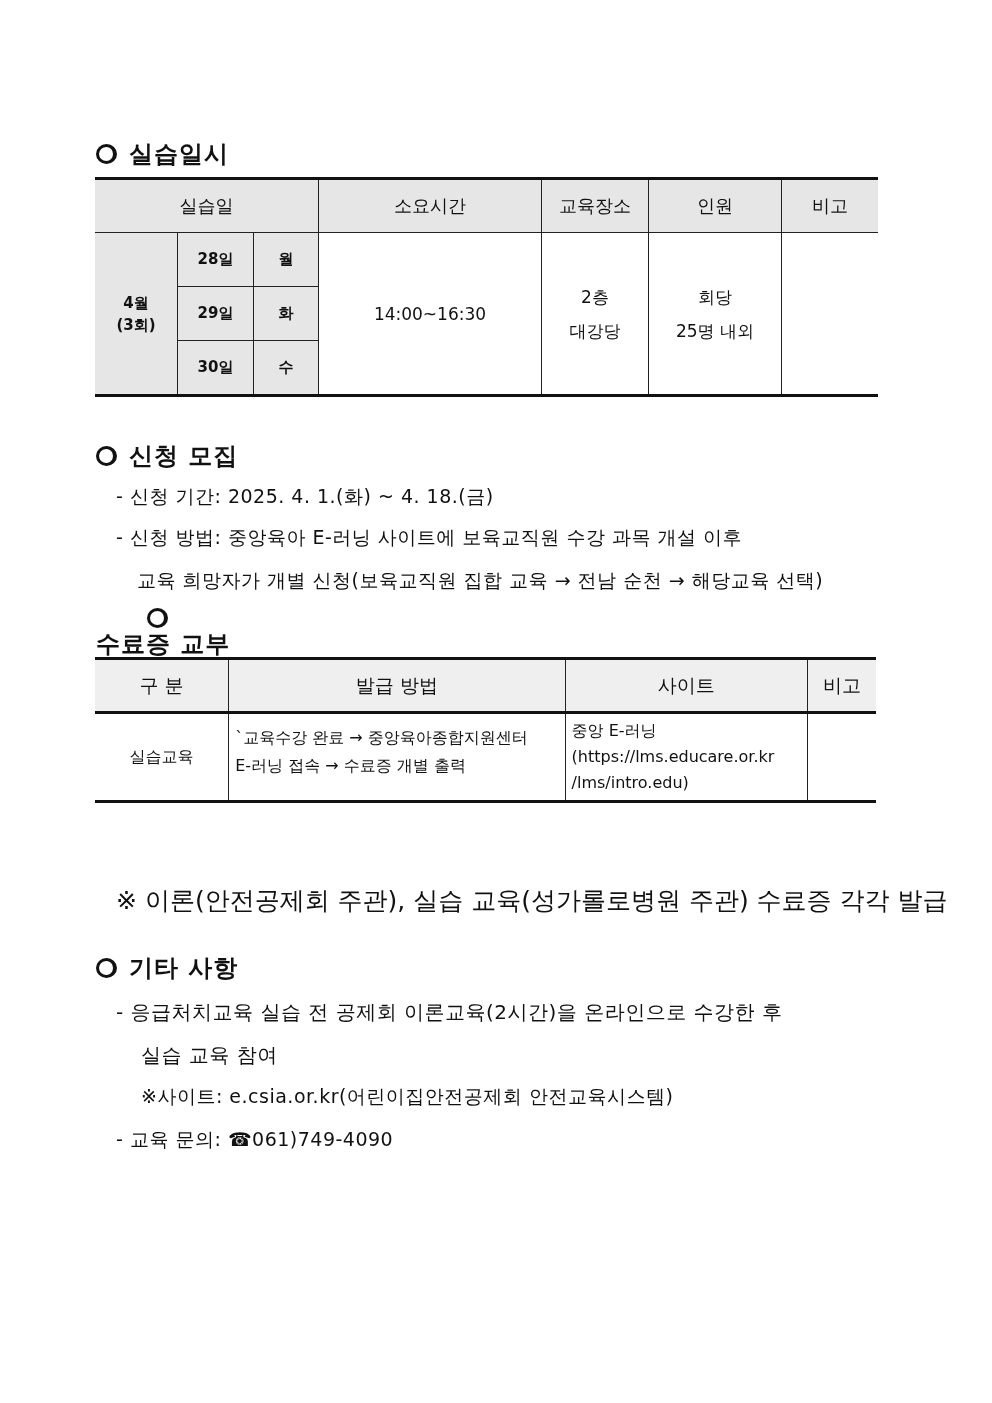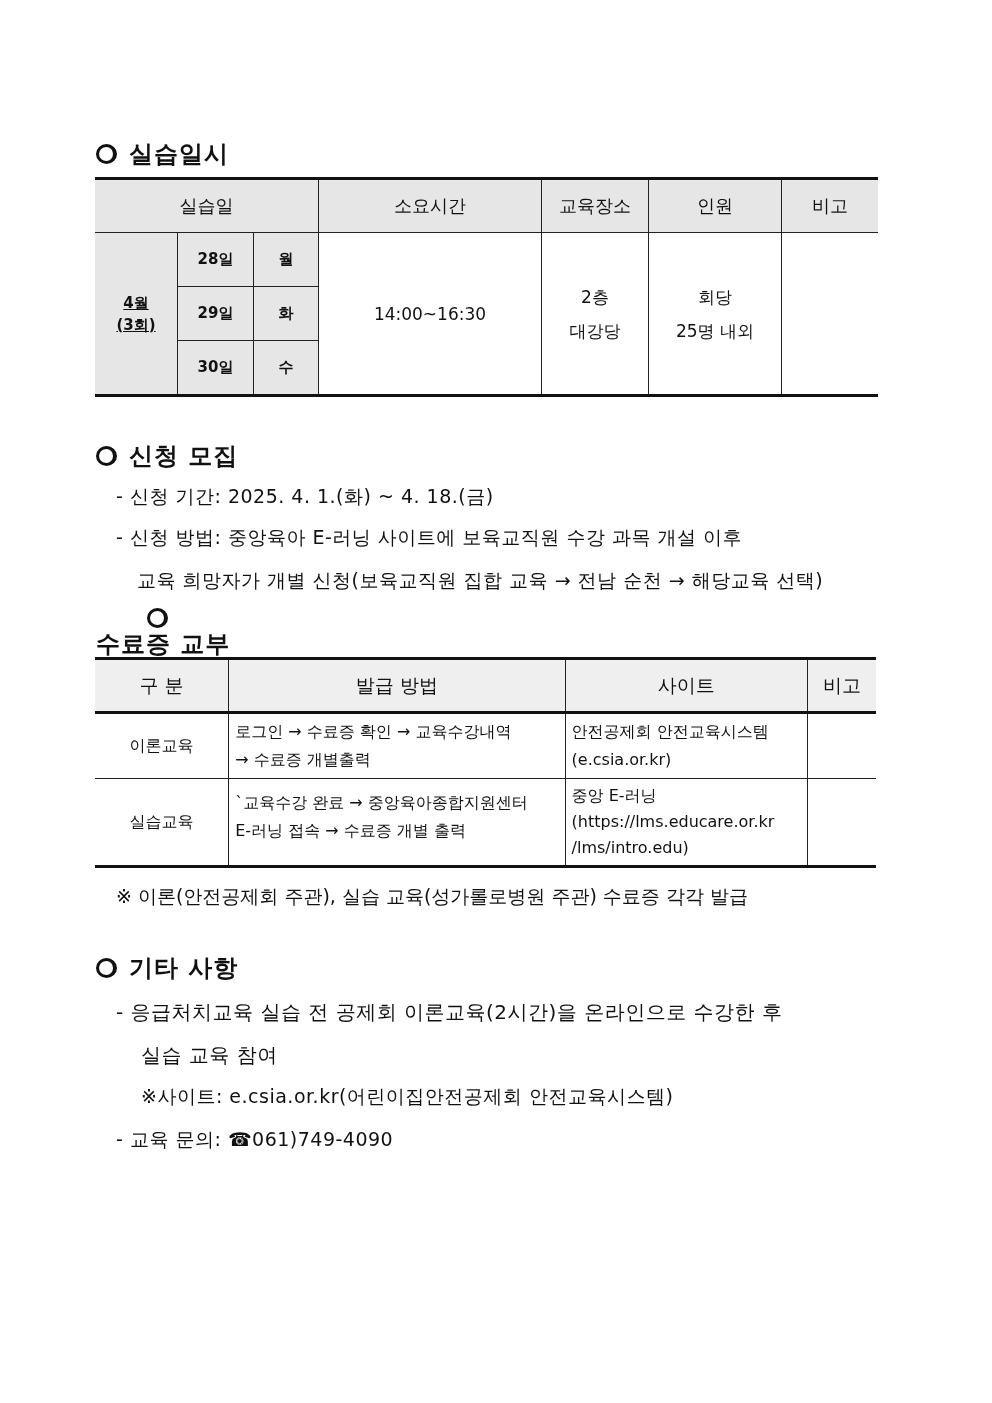--- a/index.html
+++ b/index.html
@@ -18,21 +18,21 @@
   .t1 td.plain { background:#fff; font-size:17px; font-weight:normal; line-height:34px; }
   .t1 th:first-child, .t1 td:first-child { border-left:none; }
   .t1 th:last-child, .t1 td:last-child { border-right:none; }
   .t2 { left:95px; top:657px; width:781px; border-top:3px solid #111; border-bottom:3px solid #111; }
   .t2 th { height:51px; font-size:19px; background:#efefef; border-bottom:3px solid #111; }
   .t2 td { font-size:16px; }
   .t2 td.left { text-align:left; padding:4px 6px; line-height:28px; vertical-align:top; }
   .t2 th:first-child, .t2 td:first-child { border-left:none; }
   .t2 th:last-child, .t2 td:last-child { border-right:none; }
   .line { position:absolute; font-size:19px; color:#111; white-space:nowrap; letter-spacing:0.5px; }
-  .note { position:absolute; font-size:19px; color:#111; white-space:nowrap; }
+  .note { position:absolute; font-size:25px; color:#111; white-space:nowrap; }
 </style>
 </head>
 <body>
 
 <div class="page">
 
   <div class="sec-title" style="top:138px;">
     <span class="bullet"></span>
     <span>실습일시</span>
   </div>
@@ -40,21 +40,21 @@
   <table class="t1">
     <tbody>
         <tr class="hdr">
       <th colspan="3" style="width:222px;">실습일</th>
       <th style="width:222px;">소요시간</th>
       <th style="width:106px;">교육장소</th>
       <th style="width:132px;">인원</th>
       <th style="width:96px;">비고</th>
     </tr>
     <tr>
-      <td rowspan="3" class="gray" style="width:82px; line-height:22px;text-decoration:underline;">
+      <td rowspan="3" class="gray" style="width:82px; line-height:22px;">
         <div>4월</div>
         <div>(3회)</div>
       </td>
       <td class="gray" style="width:75px;">28일</td>
       <td class="gray" style="width:64px;">월</td>
       <td rowspan="3" class="plain">14:00~16:30</td>
       <td rowspan="3" class="plain">
         <div>2층</div>
         <div>대강당</div>
       </td>
@@ -89,32 +89,20 @@
   </div>
 
   <table class="t2">
     <tbody>
         <tr>
       <th style="width:133px;">구  분</th>
       <th style="width:335px;">발급 방법</th>
       <th style="width:241px;">사이트</th>
       <th style="width:68px;">비고</th>
     </tr>
-    <tr style="height:66px;">
-      <td>이론교육</td>
-      <td class="left">
-        <div>로그인  → 수료증 확인 → 교육수강내역</div>
-        <div>→ 수료증 개별출력</div>
-      </td>
-      <td class="left">
-        <div>안전공제회 안전교육시스템</div>
-        <div>(e.csia.or.kr)</div>
-      </td>
-      <td></td>
-    </tr>
     <tr style="height:82px;">
       <td>실습교육</td>
       <td class="left" style="padding-top:10px;">
         <div>`교육수강 완료 → 중앙육아종합지원센터</div>
         <div>E-러닝 접속 → 수료증 개별 출력</div>
       </td>
       <td class="left" style="line-height:26px;">
         <div>중앙 E-러닝</div>
         <div>(https://lms.educare.or.kr</div>
         <div>/lms/intro.edu)</div>

